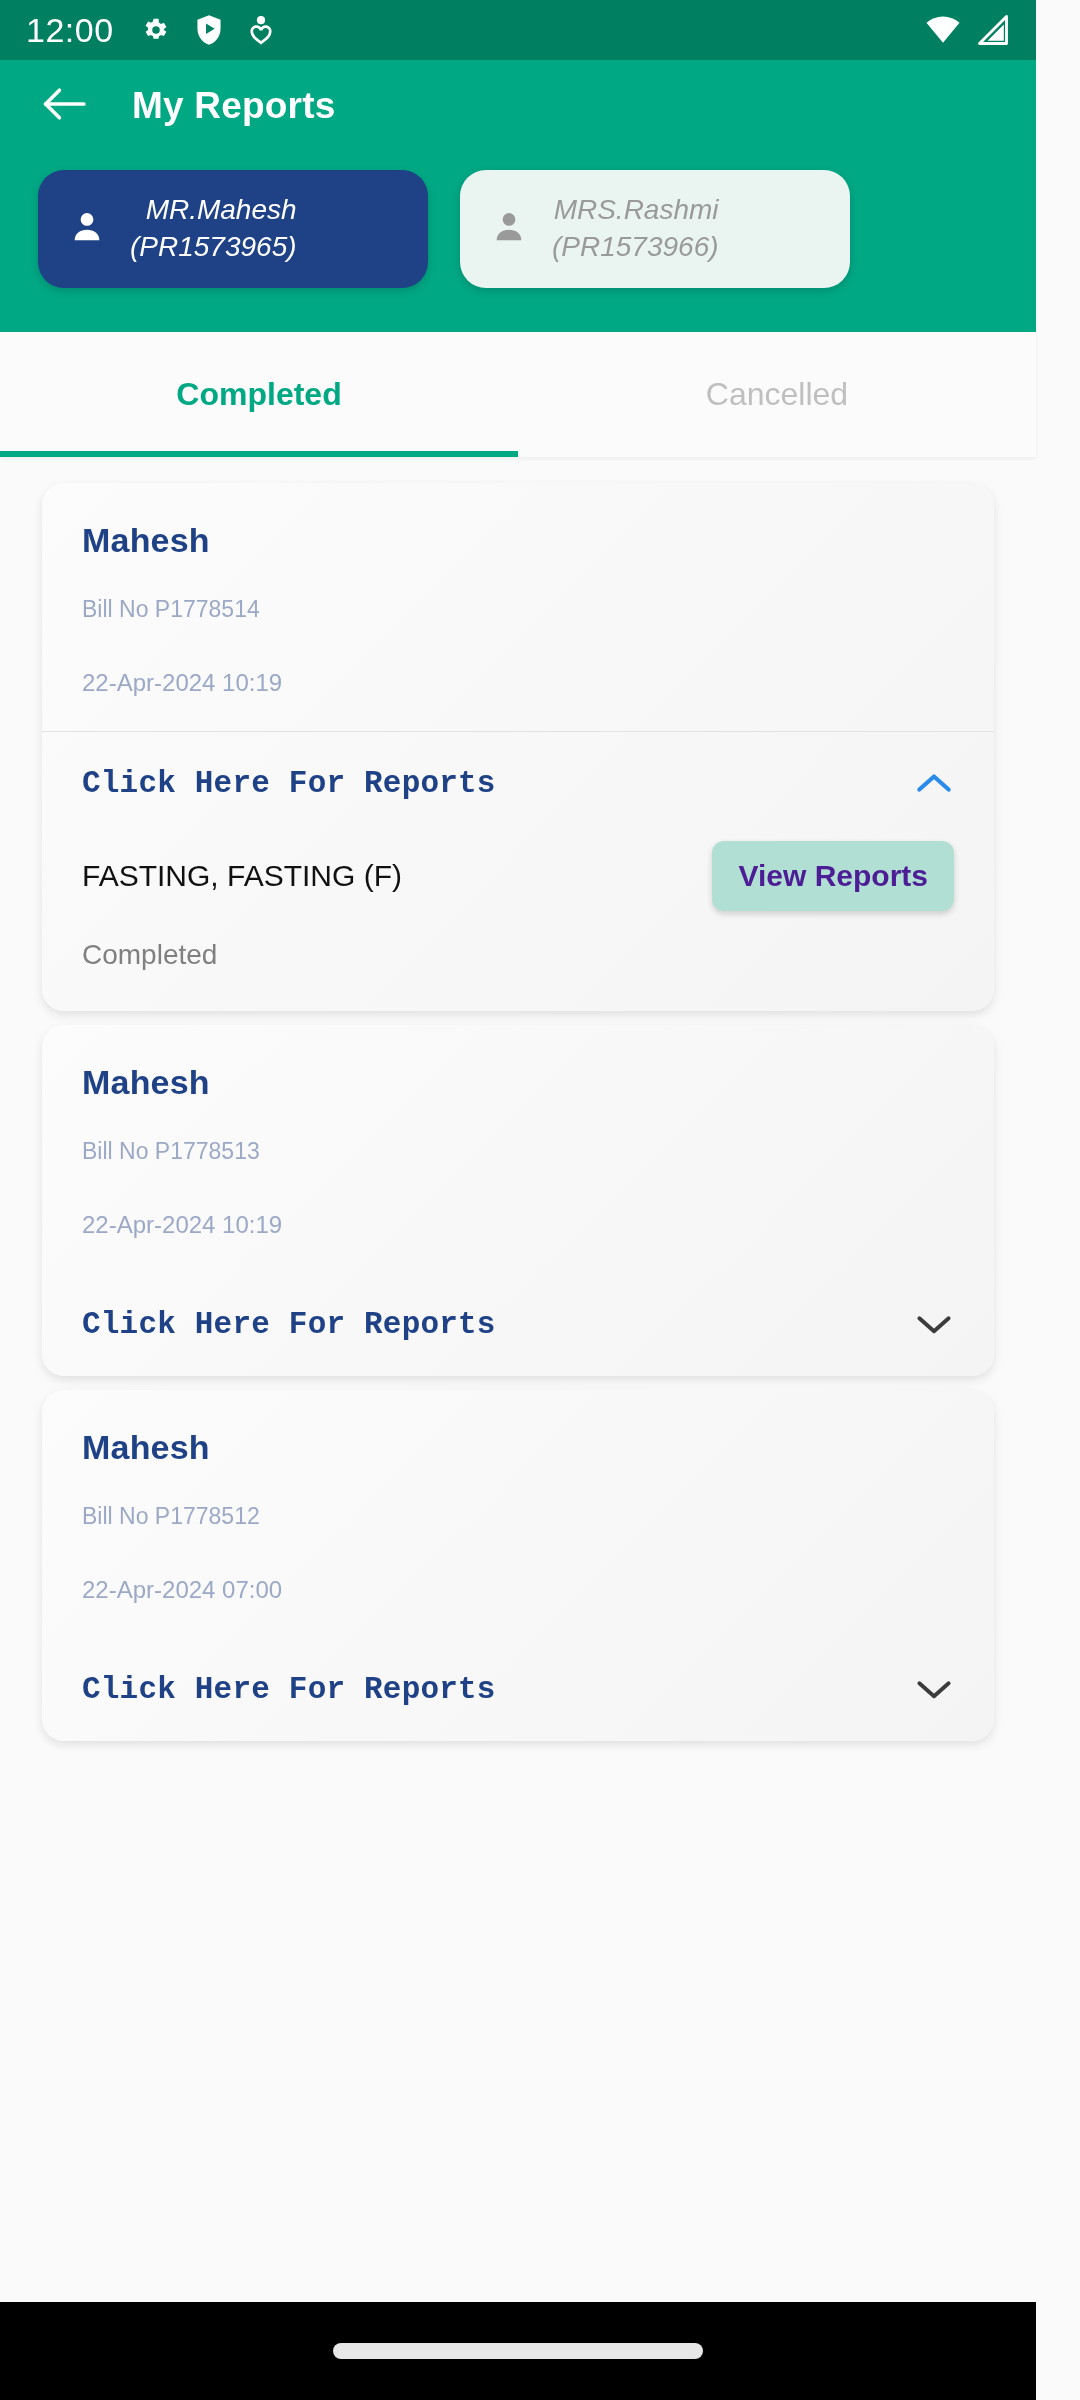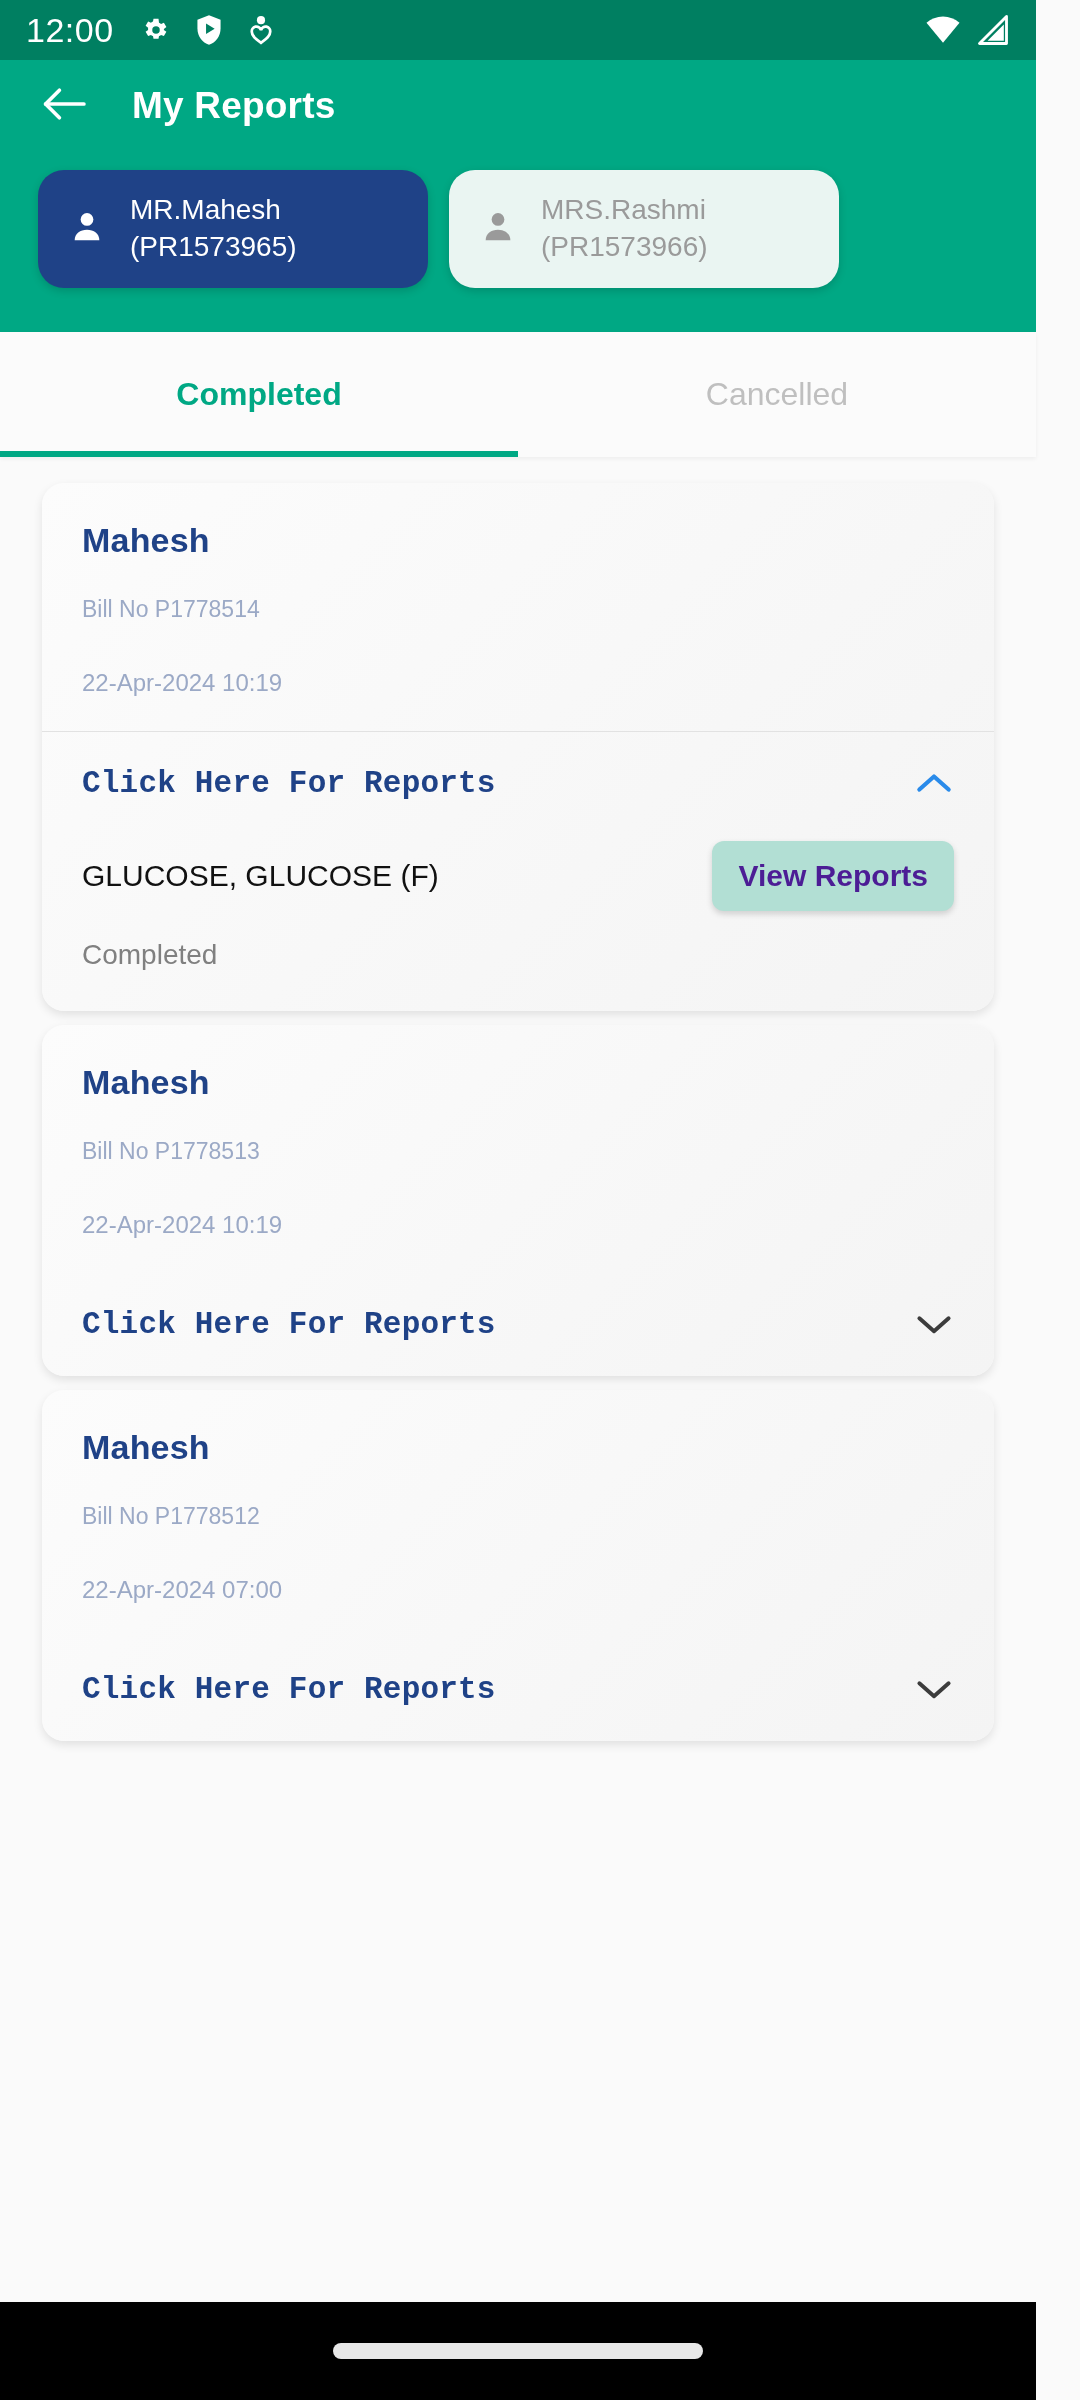--- a/index.html
+++ b/index.html
@@ -19,28 +19,28 @@
   }
   .status-clock { font-size:34px; letter-spacing:.5px; font-weight:400; }
   .status-left-icons { display:flex; align-items:center; gap:24px; margin-left:26px; }
   .status-spacer { flex:1 1 auto; }
   .status-right-icons { display:flex; align-items:center; gap:14px; }
   .sicon { display:inline-flex; align-items:center; justify-content:center; }
 
   
   .app-bar {
     background:#00A884; flex:0 0 auto;
-    padding:0 0 0 0; position:relative;
+    padding:0 0 0 0; position:relative;text-align:right;
   }
   .app-bar-top { height:92px; display:flex; align-items:center; padding:0 28px; }
   .back-btn { width:72px; height:72px; display:flex; align-items:center; justify-content:center; cursor:pointer; }
   .app-title { color:#FFFFFF; font-size:37px; font-weight:700; margin-left:32px; letter-spacing:.2px; }
 
   
-  .chip-row { display:flex; gap:21px; padding:18px 38px 44px 38px; }
+  .chip-row { display:flex; gap:32px; padding:18px 38px 44px 38px;font-style:italic; }
   .chip {
     display:flex; align-items:center; gap:24px;
     border-radius:26px; padding:22px 30px;
     min-width:390px;
     box-shadow:0 3px 8px rgba(0,0,0,.16);
     cursor:pointer;
   }
   .chip.active { background:#1F4287; }
   .chip.inactive { background:#EAF5F2; }
   .chip-name { font-size:28px; line-height:1.32; font-weight:400; }
@@ -209,21 +209,21 @@
       <div class="expand-row">
         <span class="expand-label">Click Here For Reports</span>
         <span class="chev">
           <svg width="40" height="26" viewBox="0 0 24 16" fill="none" stroke="#2A8BEA" stroke-width="2.6" stroke-linecap="round" stroke-linejoin="round">
             <path d="M3 12 12 4l9 8"></path>
           </svg>
         </span>
       </div>
       <div class="test-block">
         <div class="test-row">
-          <span class="test-name">GLUCOSE, GLUCOSE (F)</span>
+          <span class="test-name">FASTING, FASTING (F)</span>
           <button class="view-btn">View Reports</button>
         </div>
         <div class="test-status">Completed</div>
       </div>
     </div>
 
     <div class="card">
       <div class="card-head">
         <div class="card-name">Mahesh</div>
         <div class="card-bill">Bill No P1778513</div>

